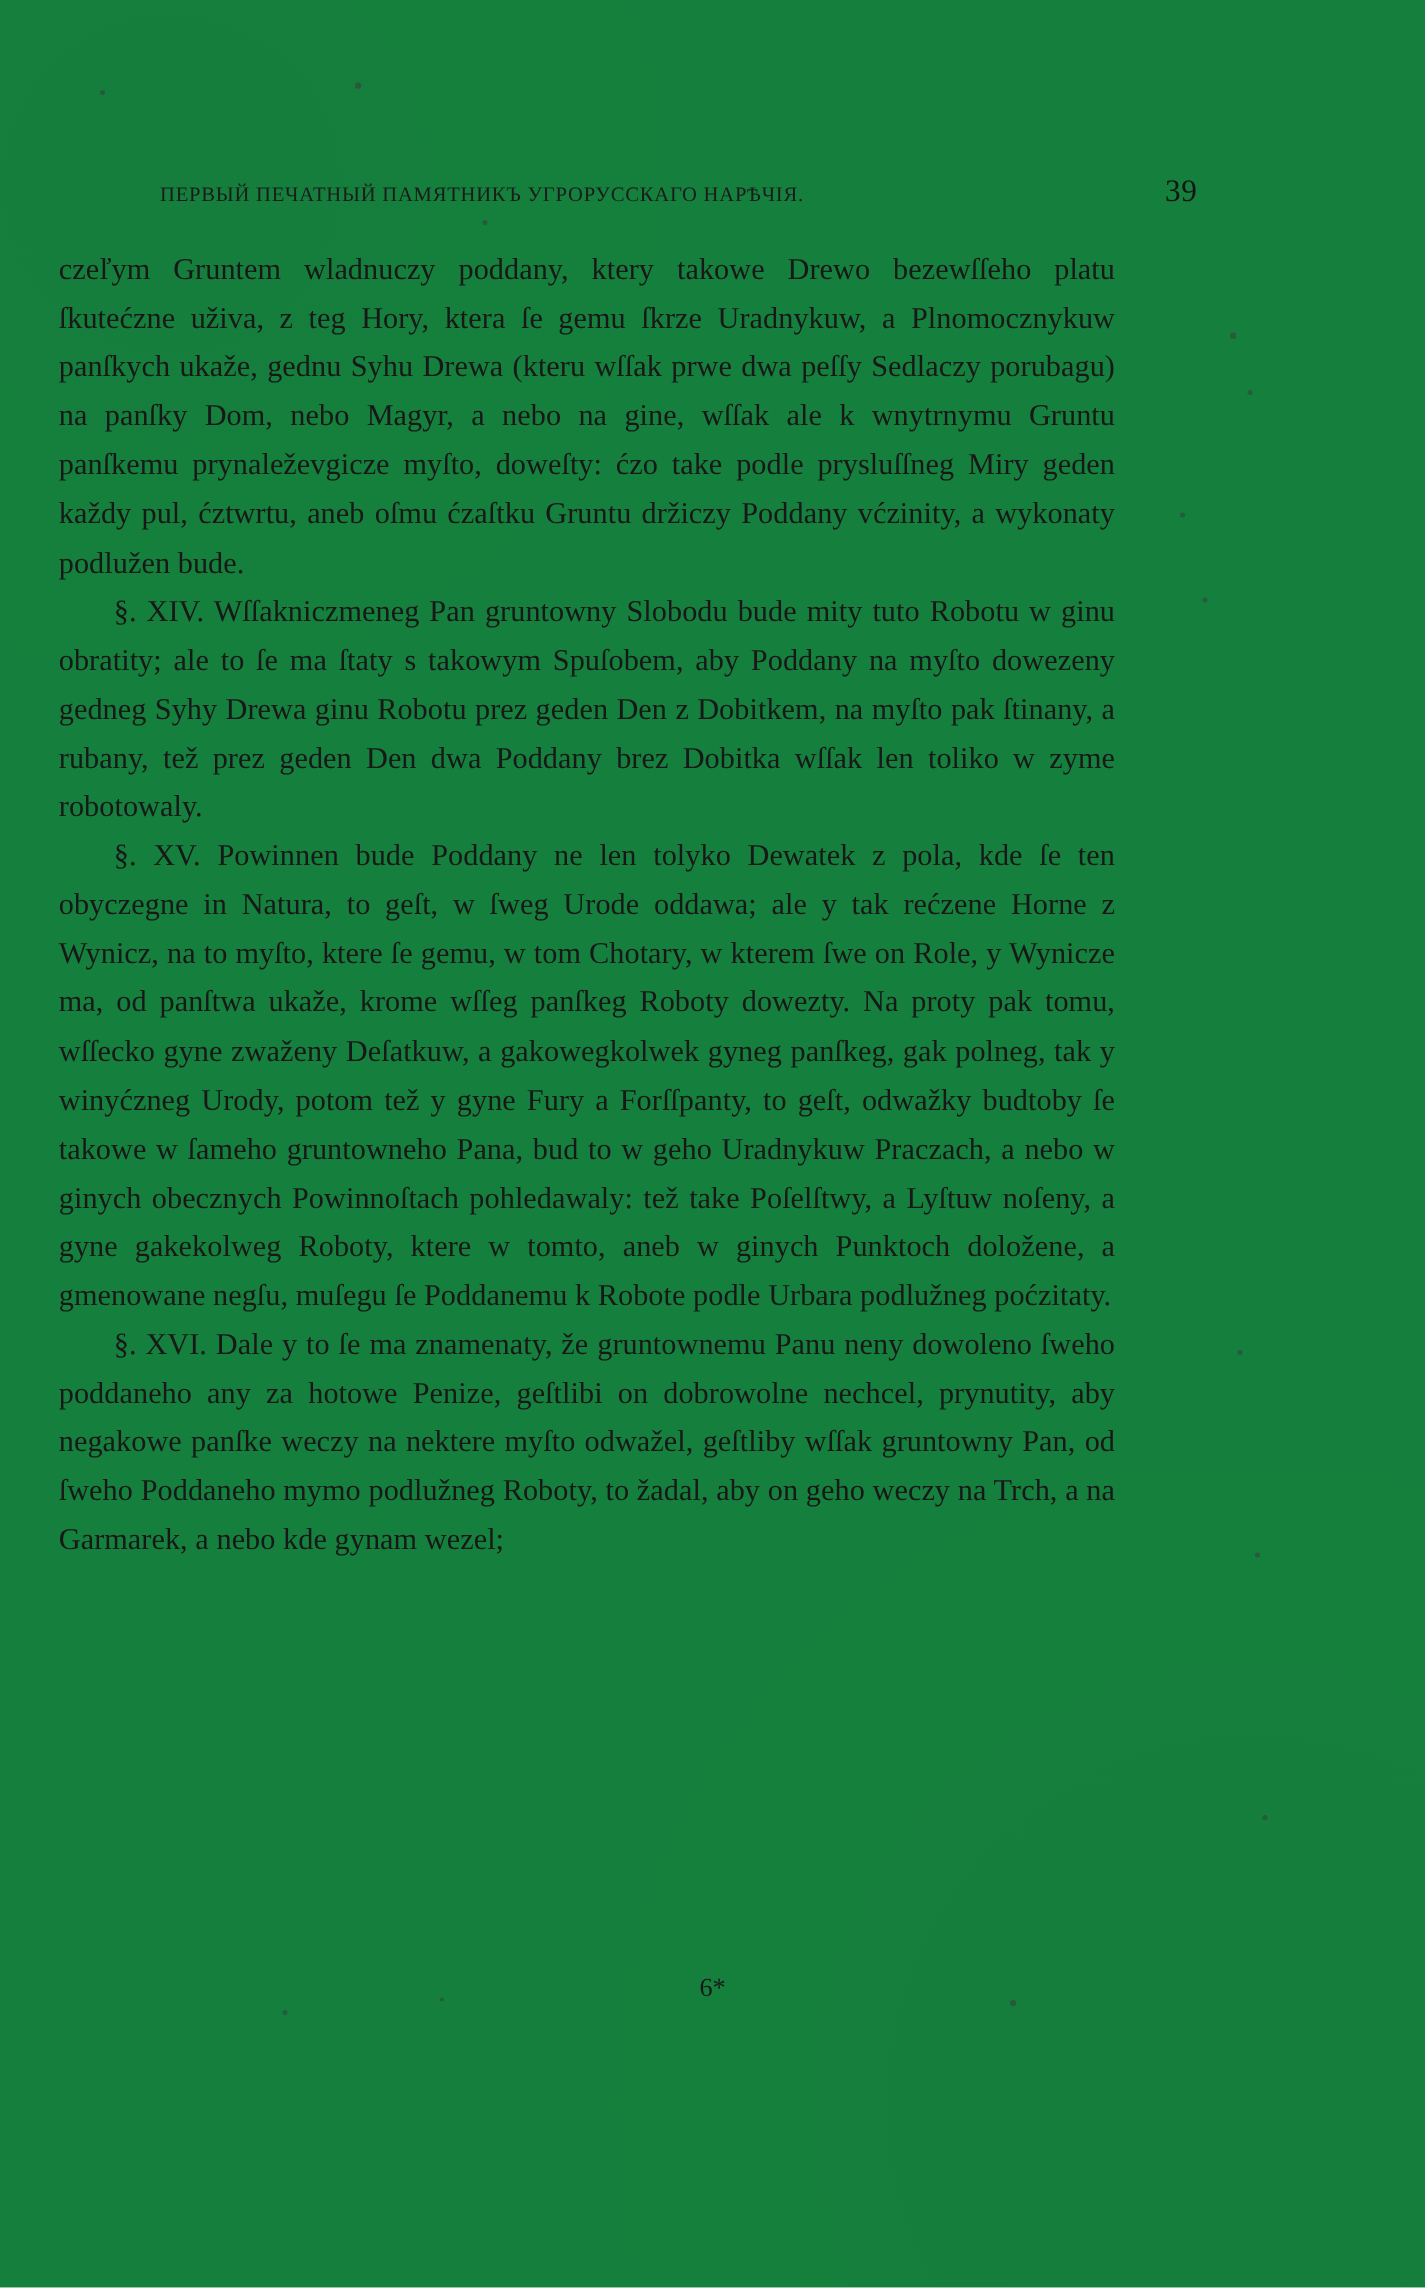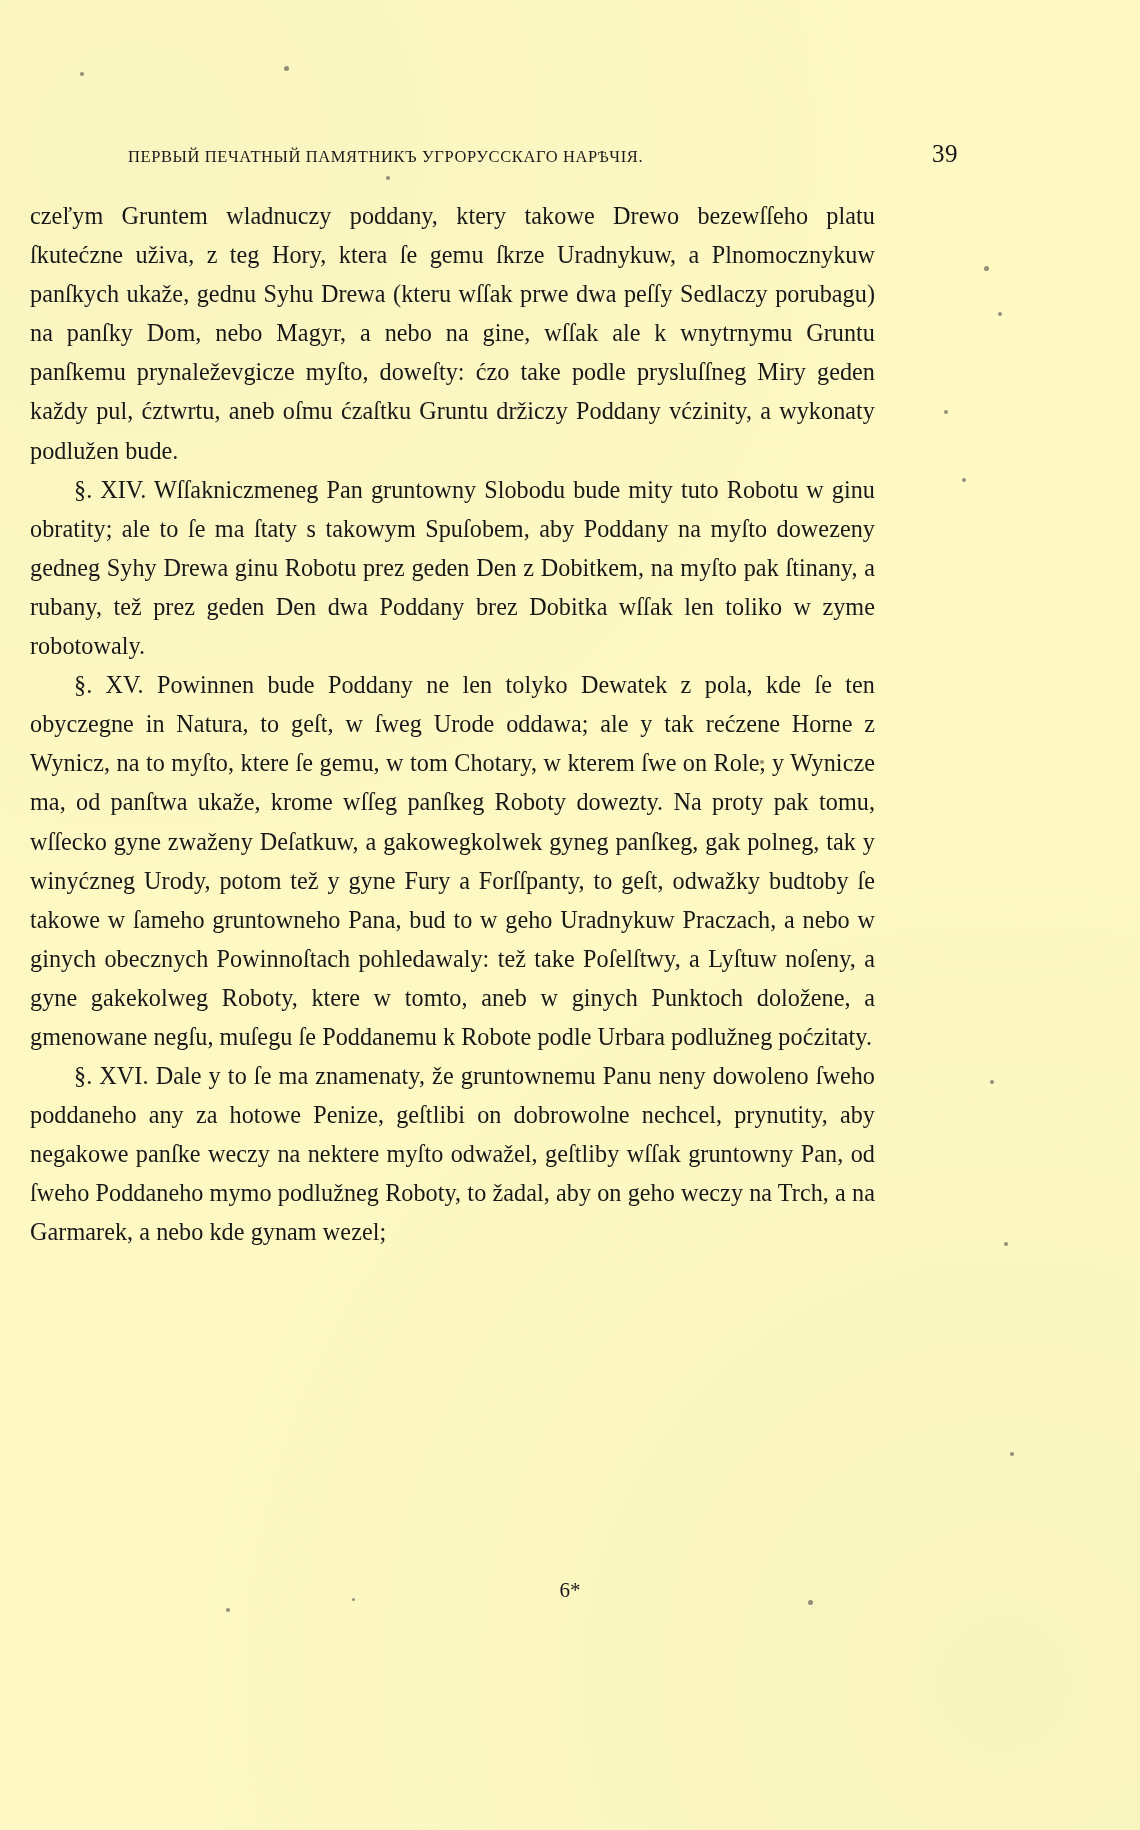--- a/index.html
+++ b/index.html
@@ -14,21 +14,21 @@
     font-family: "Liberation Serif", serif;
     color: #1a1a1a;
     overflow: hidden;
   }
   .page {
     position: absolute;
     left: 0;
     top: 0;
     width: 1140px;
     height: 1830px;
-    background: #fef9c3;
+    background: #15803d;
   }
   .scan-texture {
     position: absolute;
     inset: 0;
     background:
       radial-gradient(circle at 12% 8%, rgba(0,0,0,0.015), transparent 42%),
       radial-gradient(circle at 88% 92%, rgba(0,0,0,0.02), transparent 45%);
     pointer-events: none;
   }
   
@@ -51,21 +51,21 @@
   }
   .runhead-folio {
     font-size: 25px;
     font-family: "Liberation Serif", serif;
     color: #141414;
     margin-left: 18px;
     letter-spacing: 0.5px;
   }
   .body-text {
     position: absolute;
-    left: 30px;
+    left: 47px;
     top: 196px;
     width: 845px;
     font-size: 24.2px;
     line-height: 39.1px;
     text-align: justify;
     text-justify: inter-word;
     color: #181818;
     letter-spacing: 0.05px;
   }
   .body-text p {

